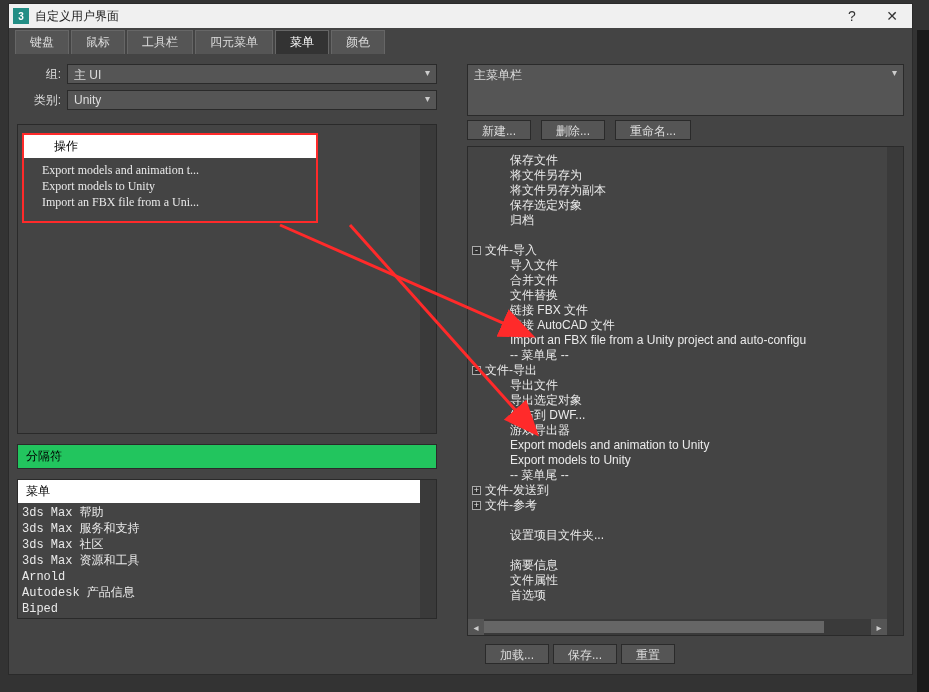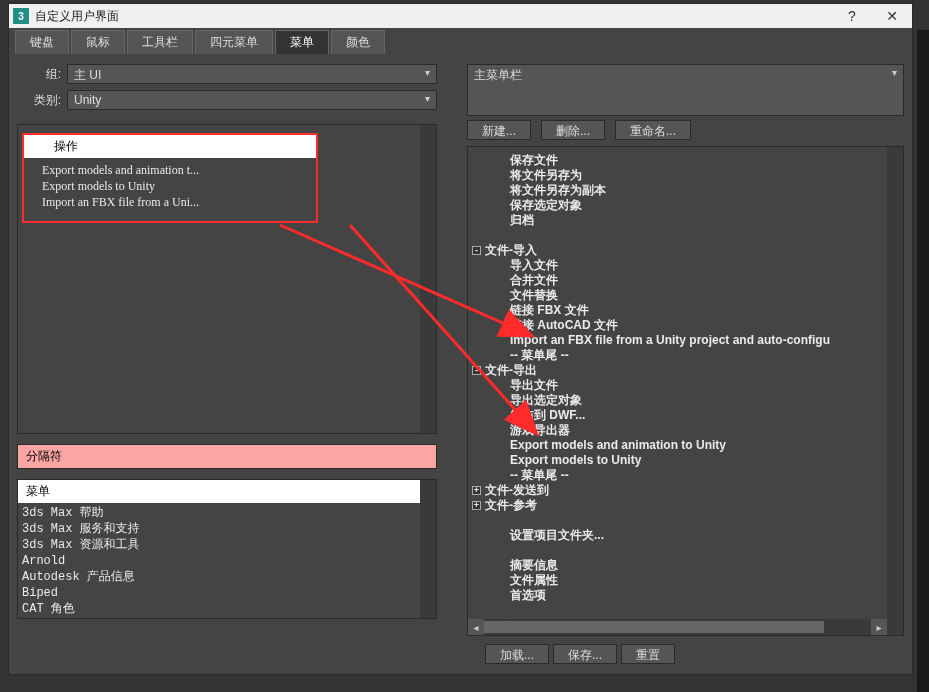--- a/index.html
+++ b/index.html
@@ -30,33 +30,33 @@
 .actions-box { border: 2px solid #ff2a2a; height: 90px; margin-top: 8px; margin-left: 4px; width: 296px; position: relative; }
 .actions-header { background: #fff; color: #000; font-size: 12px; padding: 3px 0 3px 30px; }
 .actions-list { padding: 4px 0 0 18px; }
 .actions-list div { color: #eaeaea; font-family: Liberation Serif, serif; font-size: 12px; line-height: 16px; }
 
 .listbox { border: 1px solid #2a2a2a; background: #444; overflow: hidden; position: relative; }
 .left-scroll-area { height: 310px; margin-top: 8px; }
 .scroll-track { position: absolute; right: 0; top: 0; bottom: 0; width: 16px; background: #3a3a3a; }
 
 .sep-row { margin-top: 10px; }
-.sep-label { background: #fca5a5; color: #000; font-size: 12px; padding: 3px 8px; border: 1px solid #2a2a2a; }
+.sep-label { background: #22c55e; color: #000; font-size: 12px; padding: 3px 8px; border: 1px solid #2a2a2a; }
 
 .menu-box { margin-top: 10px; border: 1px solid #2a2a2a; height: 140px; overflow: hidden; position: relative; }
 .menu-header { background: #fff; color: #000; font-size: 12px; padding: 3px 8px; }
 .menu-list { padding: 2px 0 0 4px; }
 .menu-list div { color: #eaeaea; font-family: "Courier New", monospace; font-size: 12px; line-height: 16px; }
 
 .btn-row { display: flex; gap: 10px; margin: 4px 0 6px 0; }
 .btn { background: #555; border: 1px solid #2a2a2a; color: #ddd; font-size: 12px; padding: 2px 14px; height: 20px; }
 
 .right-tree { border: 1px solid #2a2a2a; background: #444; height: 490px; overflow: hidden; position: relative; }
 .tree { padding: 6px 0 0 28px; font-family: "Courier New", monospace; font-size: 12px; color: #eaeaea; line-height: 15px; }
-.tree .item { white-space: nowrap; font-weight: bold; }
+.tree .item { white-space: nowrap; }
 .tree .toggle { display: inline-block; width: 9px; height: 9px; border: 1px solid #aaa; background: #333; text-align: center; line-height: 7px; font-size: 9px; margin-right: 4px; margin-left: -24px; position: relative; top: -1px; }
 .tree .indent1 { padding-left: 0px; }
 .tree .indent2 { padding-left: 14px; }
 .tree .sep { color: #eaeaea; }
 
 .h-scroll { position: absolute; left: 0; right: 16px; bottom: 0; height: 16px; background: #3a3a3a; display: flex; align-items: center; }
 .h-scroll .arrow { width: 16px; height: 16px; background: #555; display: flex; align-items: center; justify-content: center; color: #ccc; font-size: 10px; }
 .h-scroll .track { flex: 1; background: #3a3a3a; height: 16px; position: relative; }
 .h-scroll .thumb { position: absolute; left: 0; width: 340px; height: 12px; top: 2px; background: #666; }
 
@@ -115,20 +115,21 @@
 
       <div class="sep-row">
         <div class="sep-label">分隔符</div>
       </div>
 
       <div class="menu-box">
         <div class="menu-header">菜单</div>
         <div class="menu-list">
           <div>3ds Max 帮助</div>
           <div>3ds Max 服务和支持</div>
+          <div>3ds Max 社区</div>
           <div>3ds Max 资源和工具</div>
           <div>Arnold</div>
           <div>Autodesk 产品信息</div>
           <div>Biped</div>
           <div>CAT 角色</div>
         </div>
         <div class="scroll-track"></div>
       </div>
     </div>
 

